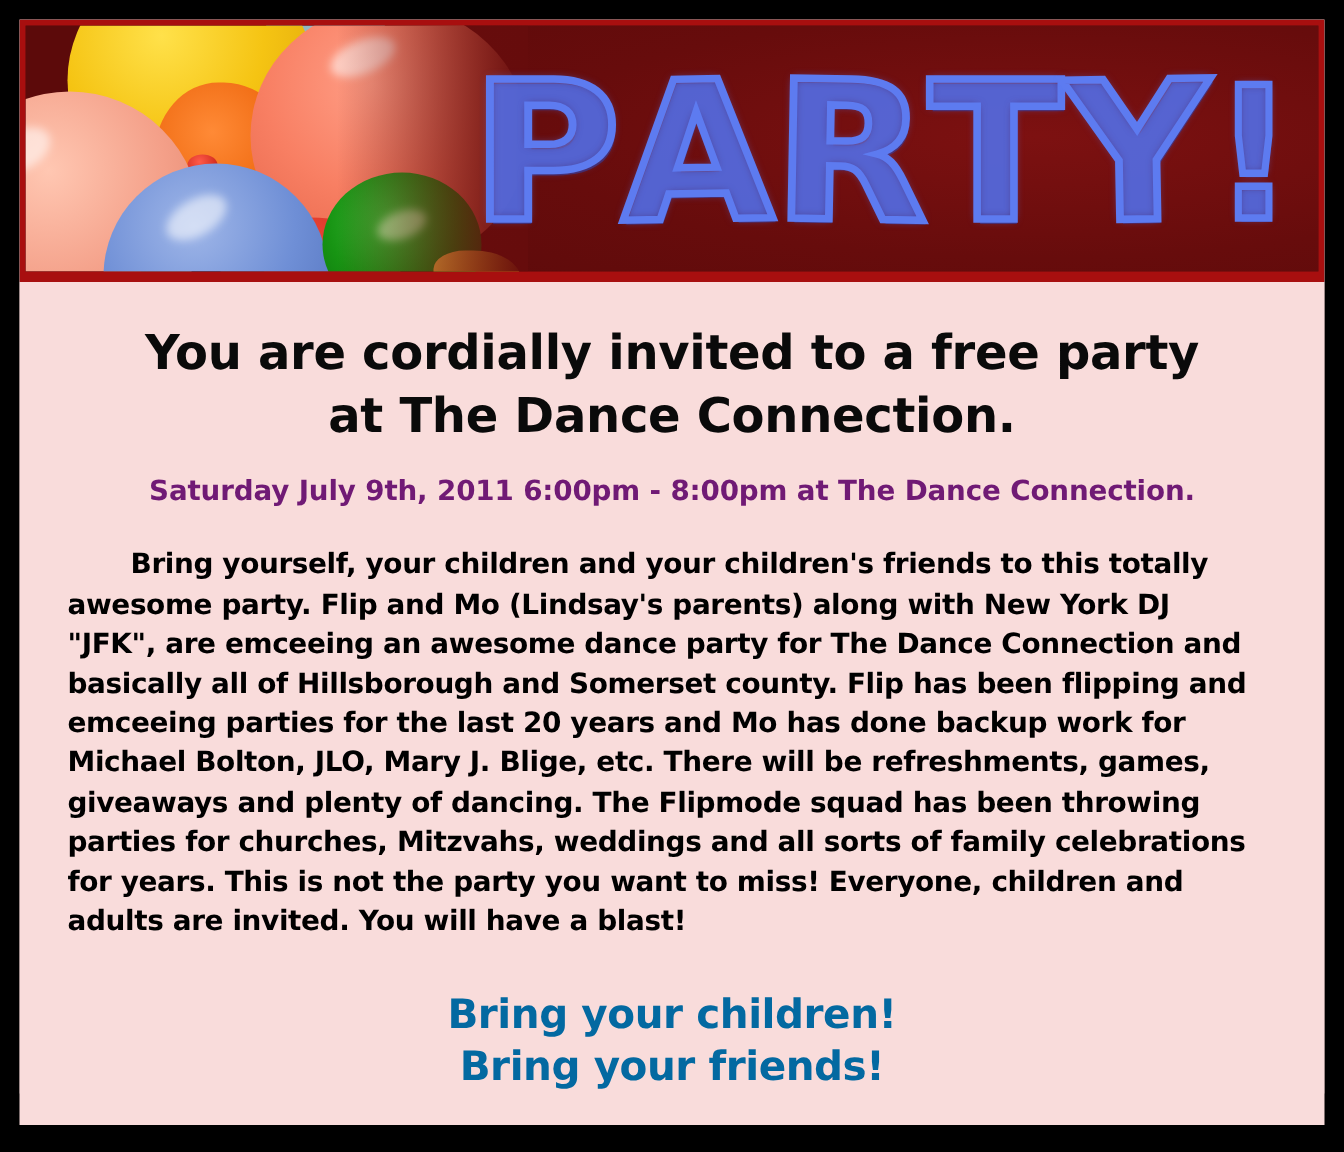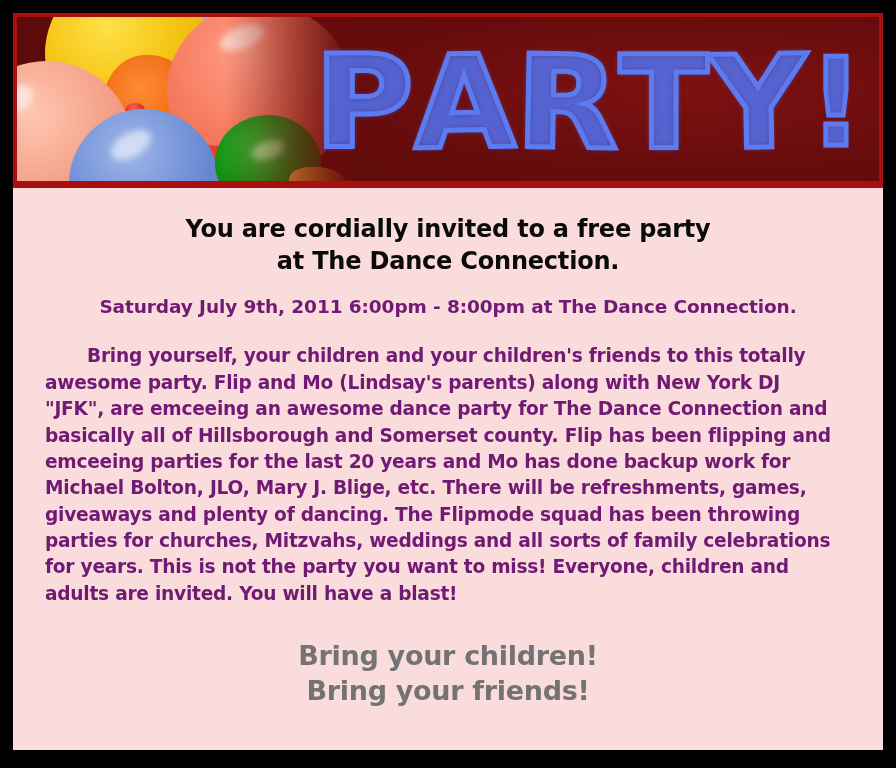--- a/index.html
+++ b/index.html
@@ -187,52 +187,52 @@
     background: #f9dcdb;
     padding: 26px 26px 0 26px;
     box-sizing: border-box;
   }
 
   .headline {
     text-align: center;
     color: #0a0a0a;
     font-family: "DejaVu Sans", sans-serif;
     font-weight: 700;
-    font-size: 24px;
+    font-size: 32px;
     line-height: 1.32;
     letter-spacing: -0.2px;
     margin: 0 0 6px 0;
   }
   .headline .hl-line { display: block; }
 
   .datebar {
     text-align: center;
     color: #701a75;
     font-family: "DejaVu Sans", sans-serif;
     font-weight: 700;
     font-size: 18.5px;
     letter-spacing: -0.1px;
     margin: 19px 0 0 0;
   }
 
   .body-copy {
-    color: #701a75;
+    color: #000000;
     font-family: "DejaVu Sans", sans-serif;
     font-weight: 700;
     font-size: 18.6px;
     line-height: 1.42;
     letter-spacing: -0.25px;
     text-align: left;
     text-indent: 42px;
     margin: 26px 18px 0 6px;
   }
 
   .closing {
     text-align: center;
-    color: #737373;
+    color: #0369a1;
     font-family: "DejaVu Sans", sans-serif;
     font-weight: 700;
     font-size: 27px;
     line-height: 1.28;
     letter-spacing: -0.3px;
     margin: 32px 0 0 0;
   }
   .closing .cl-line { display: block; }
 </style>
 </head>

